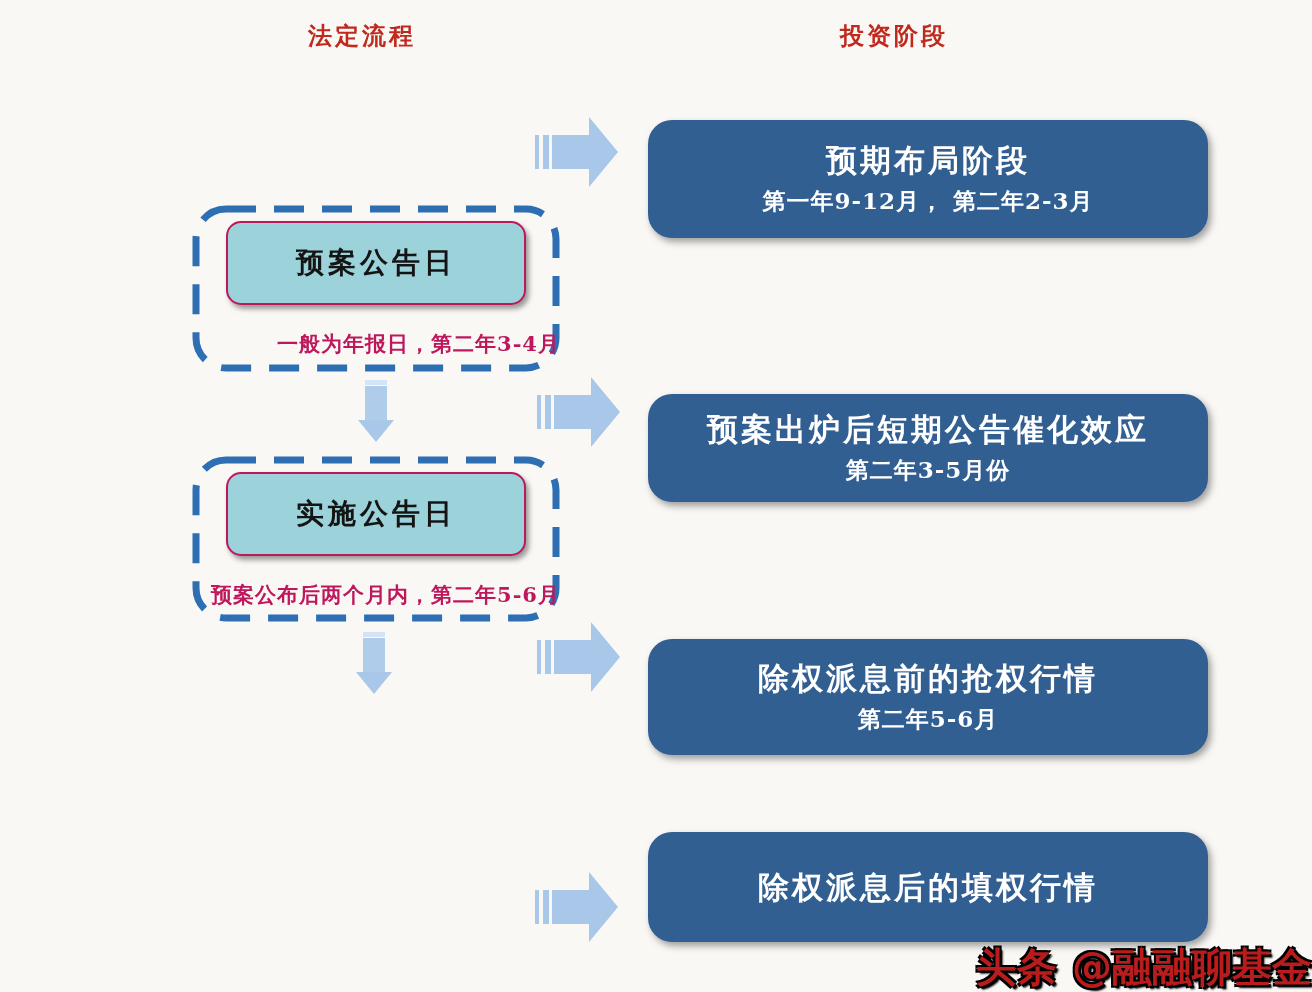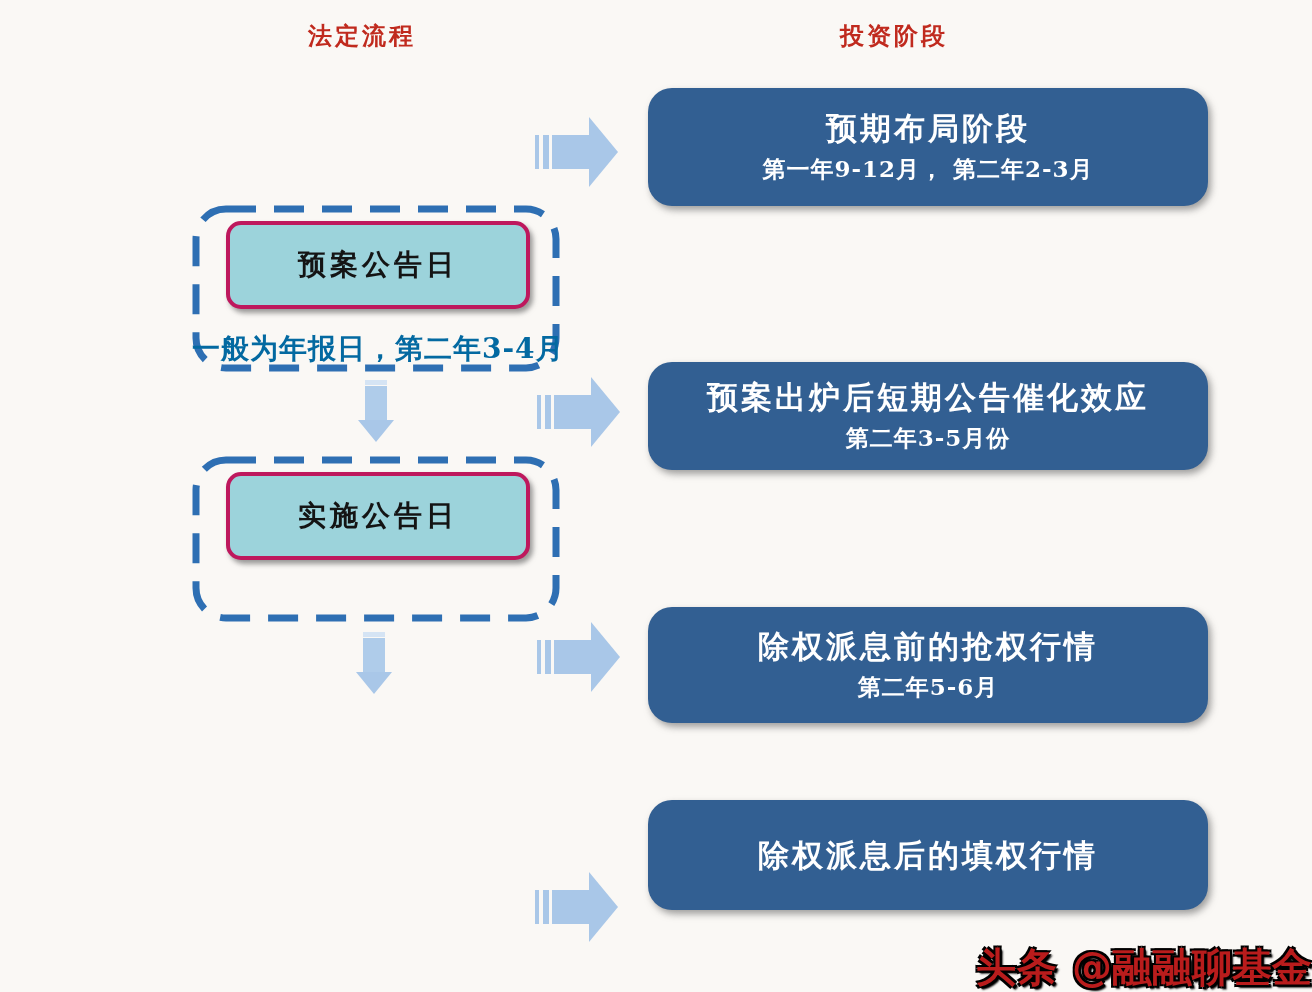--- a/index.html
+++ b/index.html
@@ -26,20 +26,21 @@
   
   .stage{
     position:absolute;left:648px;width:560px;
     background:#325f92;
     border-radius:24px;
     box-shadow:3px 4px 7px rgba(110,110,110,.65);
     color:#ffffff;
     display:flex;flex-direction:column;
     align-items:center;justify-content:center;
     text-align:center;
+    margin-top:32px;
   }
   .stage-title{
     font-size:31px;font-weight:bold;letter-spacing:3px;
     line-height:1.25;
   }
   .stage-sub{
     font-size:23px;font-weight:bold;letter-spacing:1px;
     margin-top:6px;
   }
   .stage-sub:empty{display:none;}
@@ -50,30 +51,30 @@
 
   
   .process-group{position:absolute;left:192px;width:368px;}
   #group-1{top:205px;height:167px;}
   #group-2{top:456px;height:166px;}
   #group-3{top:700px;height:163px;}
   .dash-rect{position:absolute;left:0;top:0;width:100%;height:100%;}
   .node{
     position:absolute;left:34px;top:16px;width:296px;height:80px;
     background:#9cd3db;
-    border:4px solid #be185d;
+    border:2px solid #be185d;
     border-radius:15px;
     box-shadow:3px 4px 5px rgba(90,90,90,.6);
     display:flex;align-items:center;justify-content:center;
     font-size:28px;font-weight:bold;letter-spacing:4px;color:#141414;
   }
   .caption{
     position:absolute;left:0;width:100%;
-    text-align:left;
-    font-size:28px;font-weight:600;color:#0369a1;
+    text-align:right;
+    font-size:21px;font-weight:600;color:#be185d;
     letter-spacing:1px;white-space:nowrap;
   }
   #group-1 .caption{top:125px;}
   #group-2 .caption{top:125px;}
   #group-3 .caption{top:122px;}
 
   
   .arrow-right{position:absolute;width:84px;height:76px;}
   #arrow-r1{left:535px;top:114px;}
   #arrow-r2{left:537px;top:374px;}
@@ -124,20 +125,21 @@
     </svg>
     <div class="node">预案公告日</div>
     <div class="caption">一般为年报日，第二年3-4月</div>
   </div>
 
   <div class="process-group" id="group-2">
     <svg class="dash-rect" viewBox="0 0 368 166" preserveAspectRatio="none">
       <rect x="4" y="4" width="360" height="158" rx="30" fill="none" stroke="#2e6fb3" stroke-width="7" stroke-dasharray="30 18"></rect>
     </svg>
     <div class="node">实施公告日</div>
+    <div class="caption">预案公布后两个月内，第二年5-6月</div>
   </div>
 
 
   <svg class="arrow-right" id="arrow-r1" viewBox="0 0 84 76">
     <g fill="#a9c7e8">
       <rect x="0" y="21" width="4" height="34"></rect>
       <rect x="8" y="21" width="6" height="34"></rect>
       <rect x="17" y="21" width="38" height="34"></rect>
       <polygon points="54,3 83,38 54,73"></polygon>
     </g>

